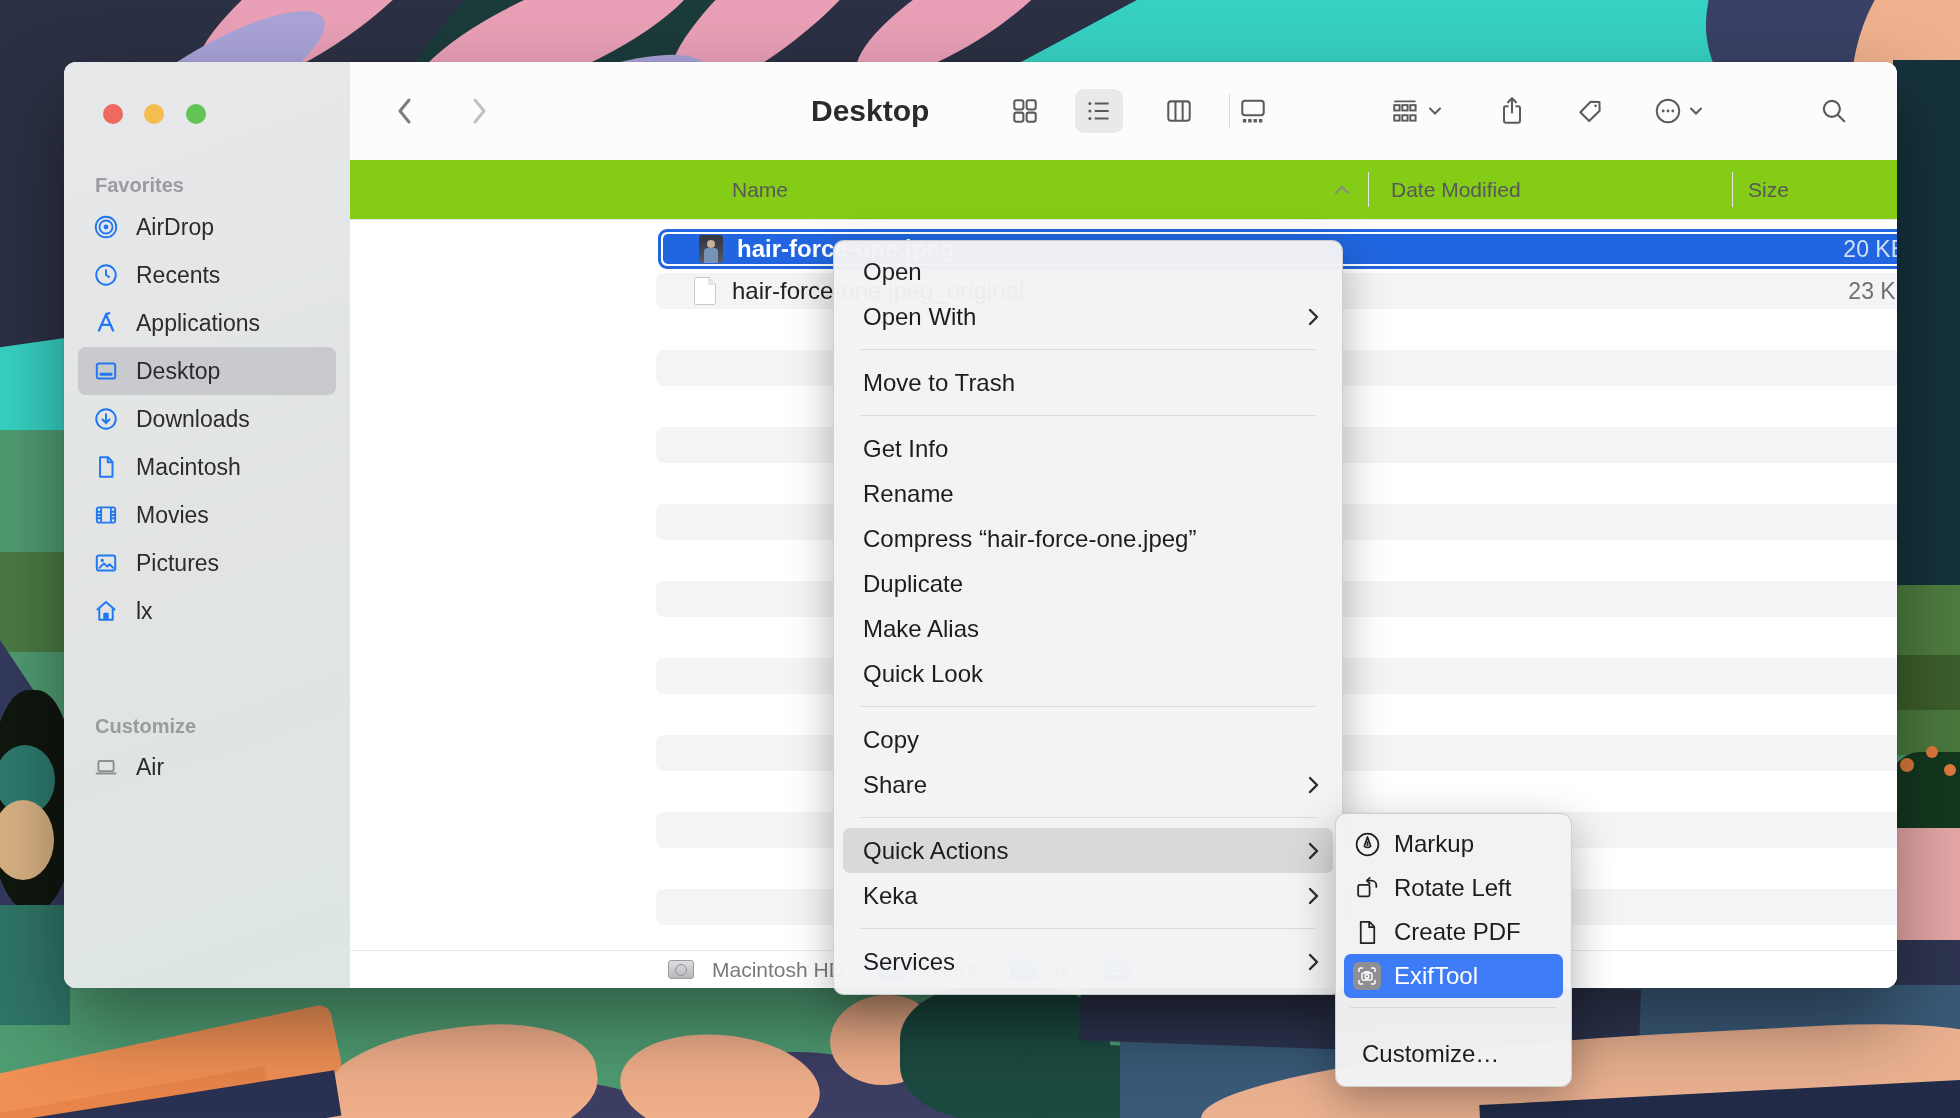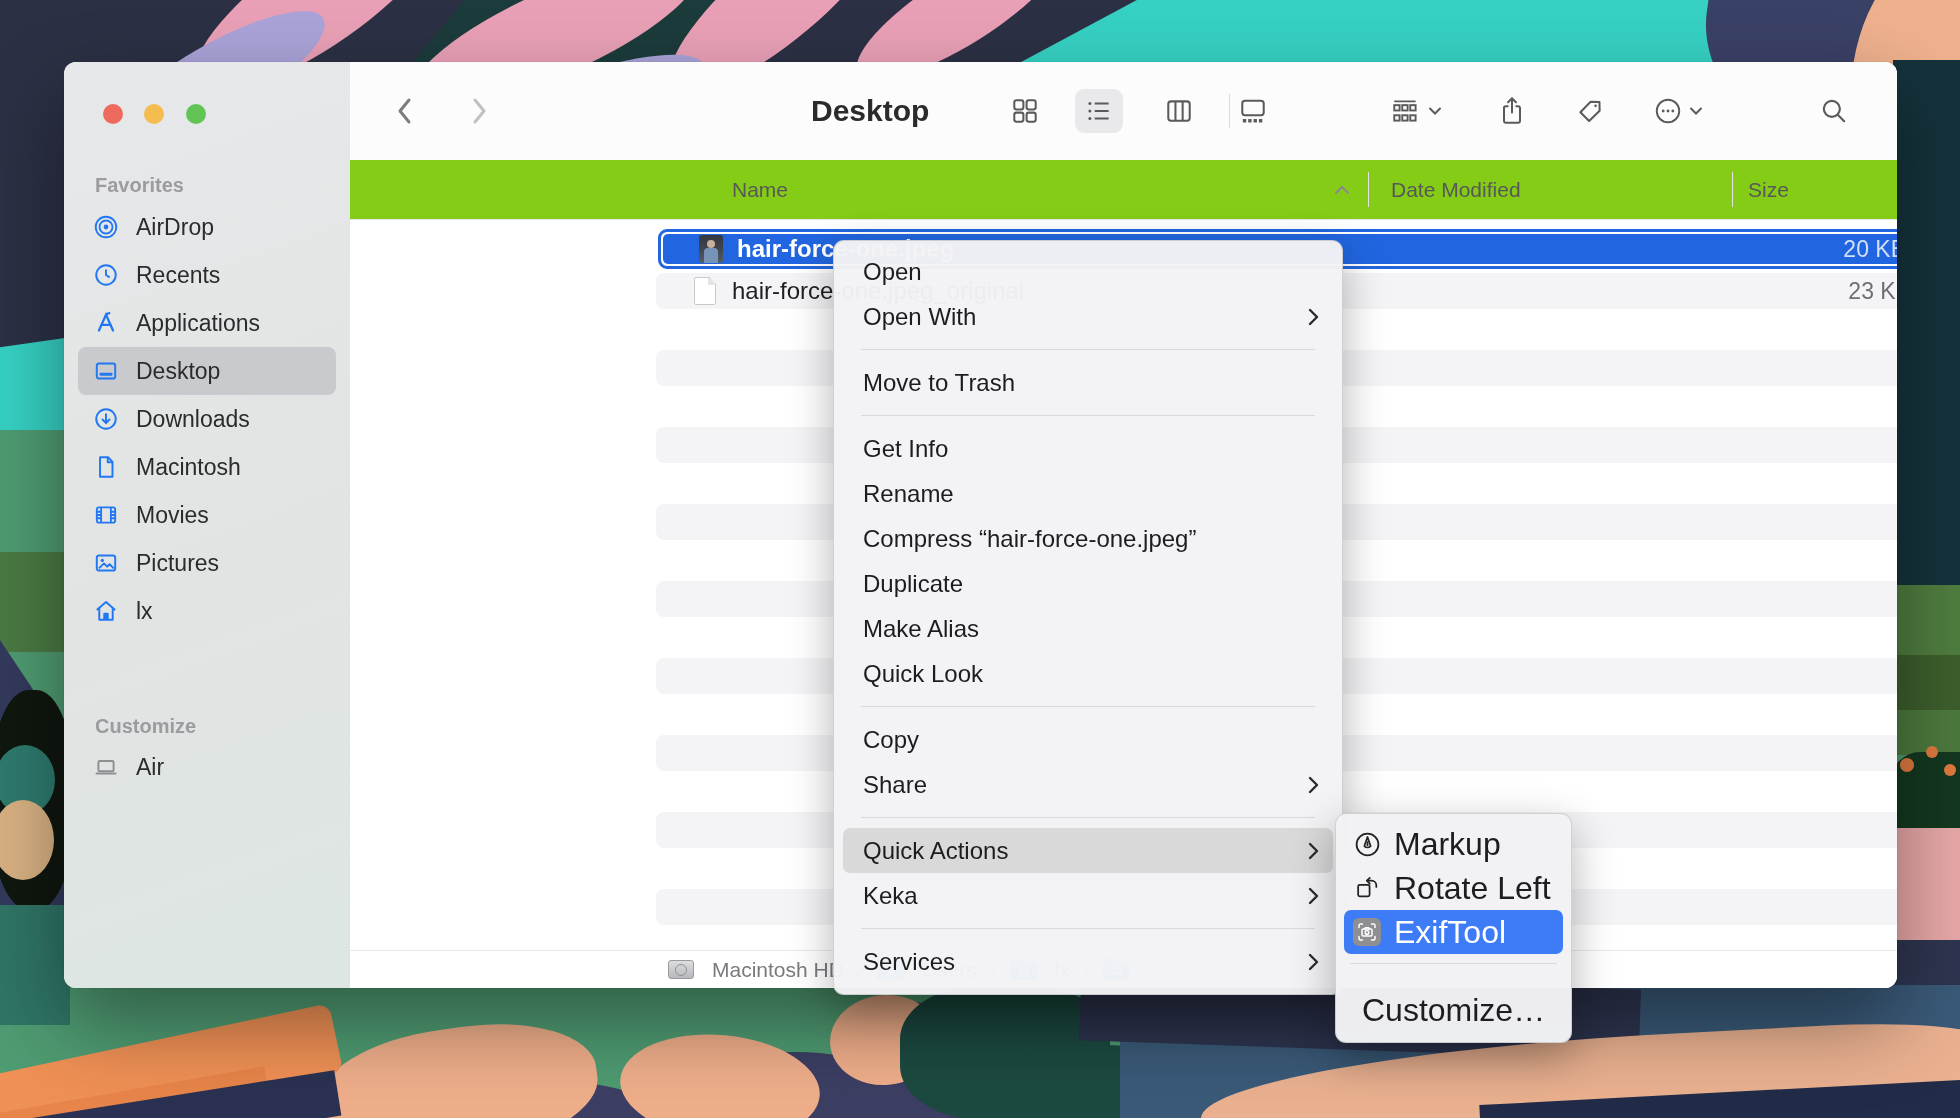--- a/index.html
+++ b/index.html
@@ -103,21 +103,21 @@
     padding:8px 0 10px 0;box-sizing:border-box;z-index:20;}
   .mi{height:45px;margin:0 9px;display:flex;align-items:center;padding:0 11px 0 20px;border-radius:7px;
     font-size:24px;color:#1d1d1f;position:relative;}
   .mi.hl{background:#d9d9da;}
   .msep{height:1px;background:#d9d9da;margin:10px 27px;}
   .chev-r{position:absolute;right:14px;top:50%;transform:translateY(-50%);display:flex;}
   
   .submenu{position:absolute;left:1335px;top:813px;width:237px;background:rgba(242,242,244,.98);
     border:1px solid rgba(0,0,0,.14);border-radius:11px;box-shadow:0 14px 44px rgba(0,0,0,.30);
     padding:8px 0 10px 0;box-sizing:border-box;z-index:30;}
-  .smi{height:44px;margin:0 8px;display:flex;align-items:center;padding:0 8px;border-radius:7px;font-size:32px;color:#1d1d1f;}
+  .smi{height:44px;margin:0 8px;display:flex;align-items:center;padding:0 8px;border-radius:7px;font-size:24px;color:#1d1d1f;}
   .smi .sic{width:30px;height:30px;margin-right:12px;display:flex;align-items:center;justify-content:center;flex:0 0 30px;color:#222;}
   .smi.hlblue{background:var(--hlblue);color:#fff;}
   .exif-badge{width:28px;height:28px;border-radius:6px;background:#8e8e93;display:flex;align-items:center;justify-content:center;}
   .smi.cust{padding-left:18px;margin-top:24px;}
 </style>
 </head>
 <body style="--sel: #2166e0; --hlblue: #3d7bf7; --icblue: #2277f2;">
 
 <div class="wp">
   <div class="wp-sky"></div>
@@ -546,20 +546,29 @@
   <div class="smi">
     <span class="sic">
         <svg width="27" height="27" viewBox="0 0 26 26" fill="none" stroke="currentColor" stroke-width="1.7" stroke-linecap="round" stroke-linejoin="round">
           <rect x="4" y="9.5" width="11" height="11" rx="1.5"></rect>
           <path d="M12.5 5.5h4.5a4.5 4.5 0 0 1 4.5 4.5v1.5"></path>
           <path d="M15.2 2.8L12.4 5.5l2.8 2.7"></path>
         </svg>
       </span>
     <span>Rotate Left</span>
   </div>
+  <div class="smi">
+    <span class="sic">
+        <svg width="27" height="27" viewBox="0 0 26 26" fill="none" stroke="currentColor" stroke-width="1.7" stroke-linejoin="round">
+          <path d="M6.5 2.8h8.5l4.5 4.7v15.7h-13z"></path>
+          <path d="M14.6 2.8v5.1h4.9"></path>
+        </svg>
+      </span>
+    <span>Create PDF</span>
+  </div>
   <div class="smi hlblue">
     <span class="sic">
       <span class="exif-badge">
           <svg width="22" height="22" viewBox="0 0 22 22" fill="none" stroke="#fff" stroke-width="1.5" stroke-linecap="round">
             <path d="M3 6.5v-2a1.5 1.5 0 0 1 1.5-1.5h2M15.5 3h2A1.5 1.5 0 0 1 19 4.5v2M19 15.5v2a1.5 1.5 0 0 1-1.5 1.5h-2M6.5 19h-2A1.5 1.5 0 0 1 3 17.5v-2"></path>
             <rect x="6" y="8" width="10" height="7" rx="1.3"></rect>
             <circle cx="11" cy="11.4" r="1.8"></circle>
             <path d="M8.5 8l.8-1.3h3.4l.8 1.3"></path>
           </svg>
         </span>

